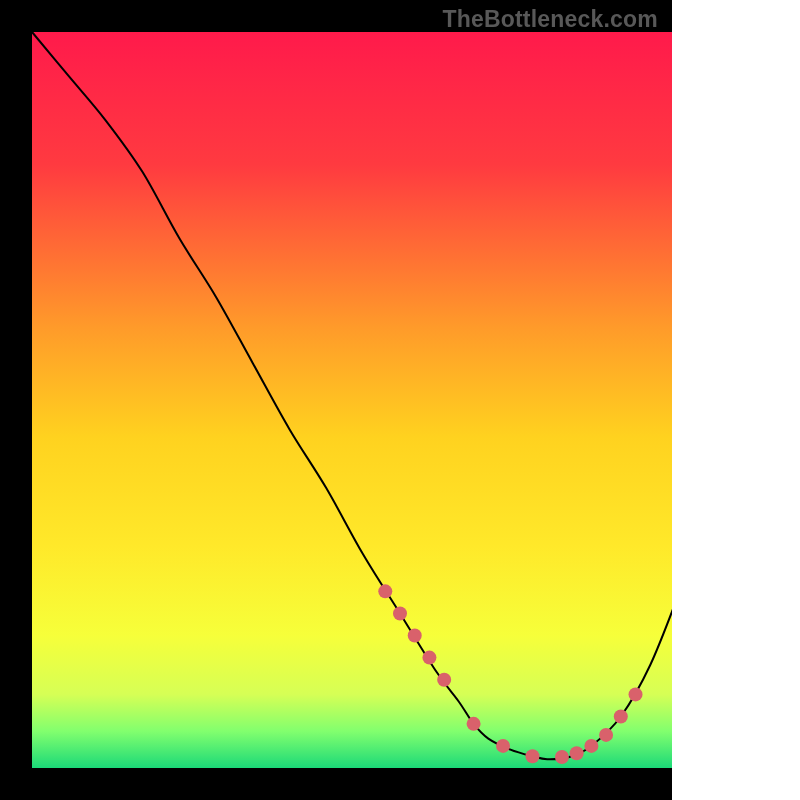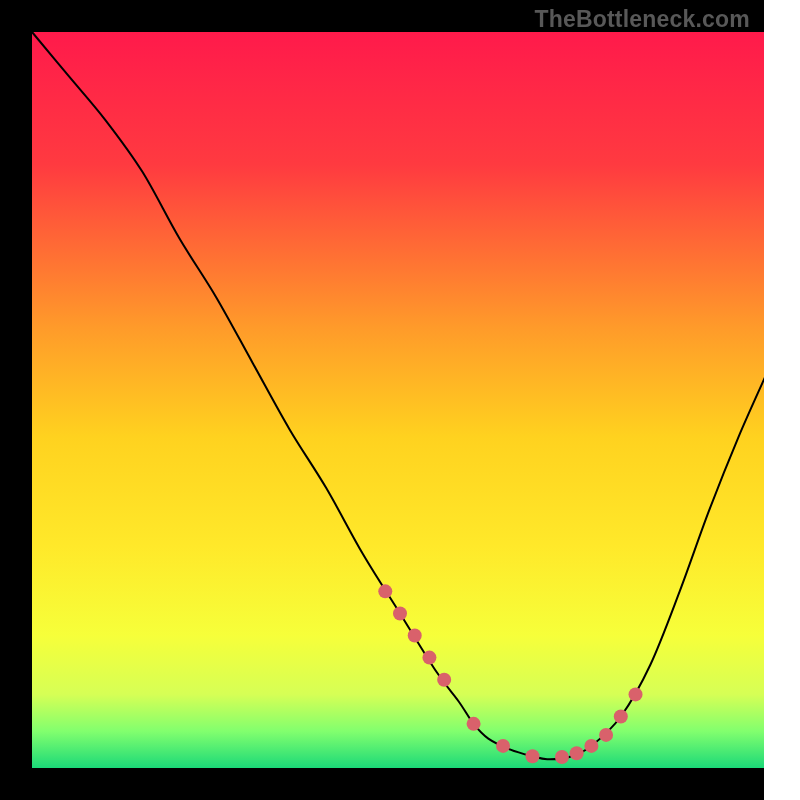--- a/index.html
+++ b/index.html
@@ -3,21 +3,21 @@
 <meta charset="utf-8">
 <style>
   body {
     margin: 0;
     padding: 0;
     background: #fff;
     font-family: Arial, Helvetica, sans-serif;
   }
   .stage {
     position: relative;
-    width: 764px;
+    width: 672px;
     height: 800px;
     background: #000;
     overflow: hidden;
   }
   .watermark {
     position: absolute;
     top: 6px;
     right: 14px;
     font-size: 23px;
     font-weight: 600;

